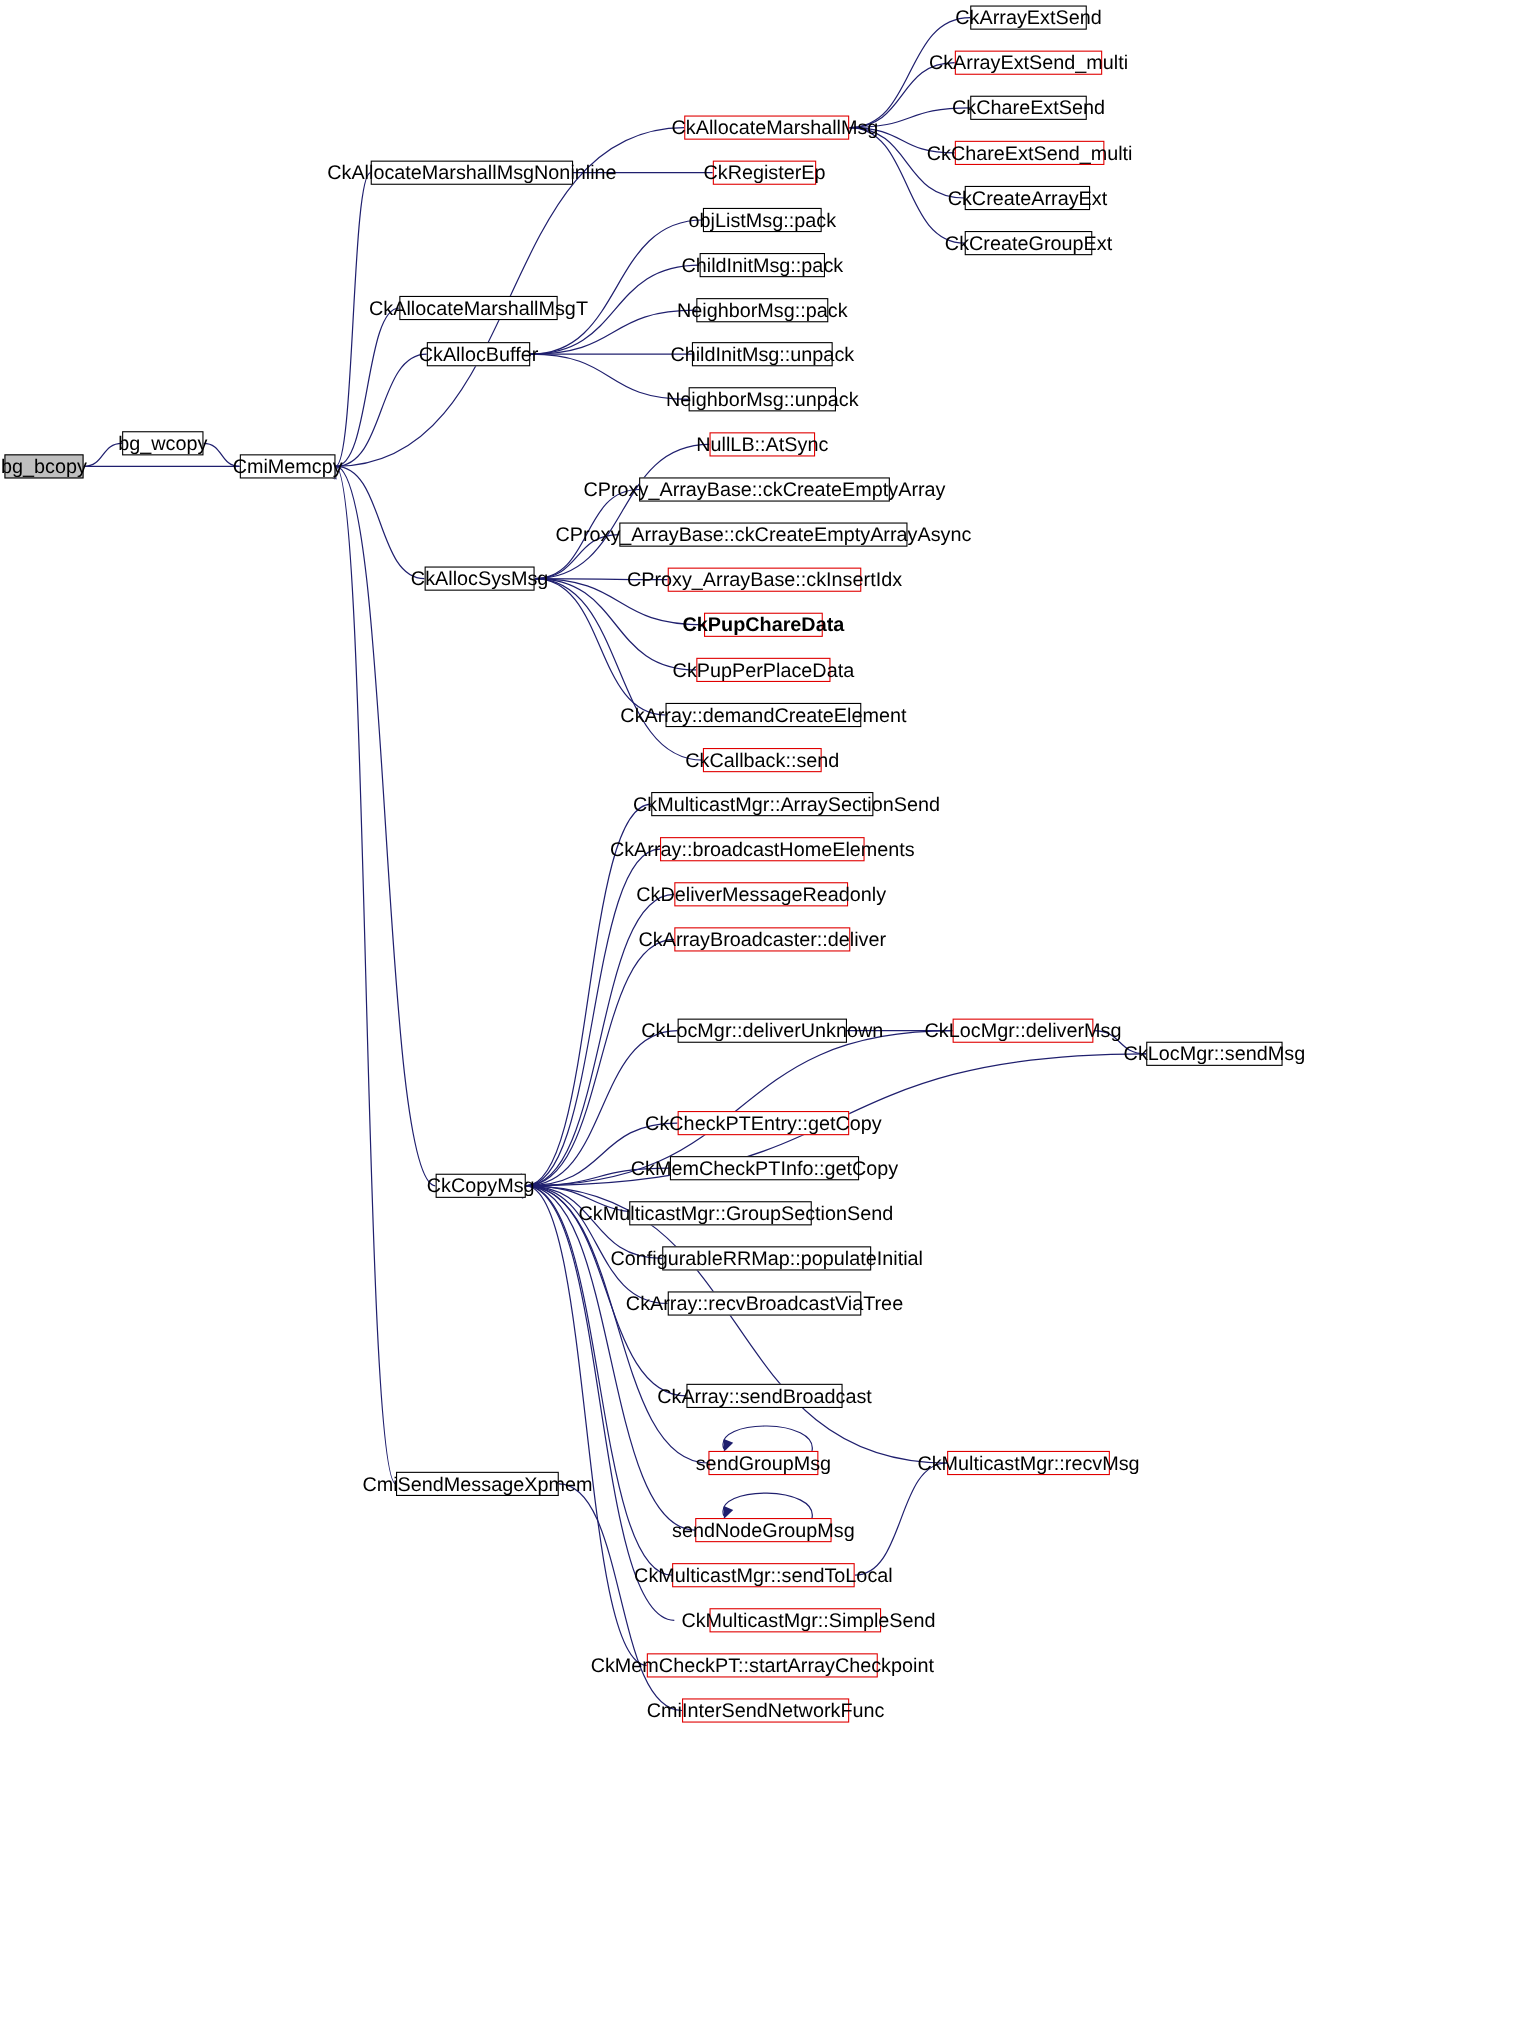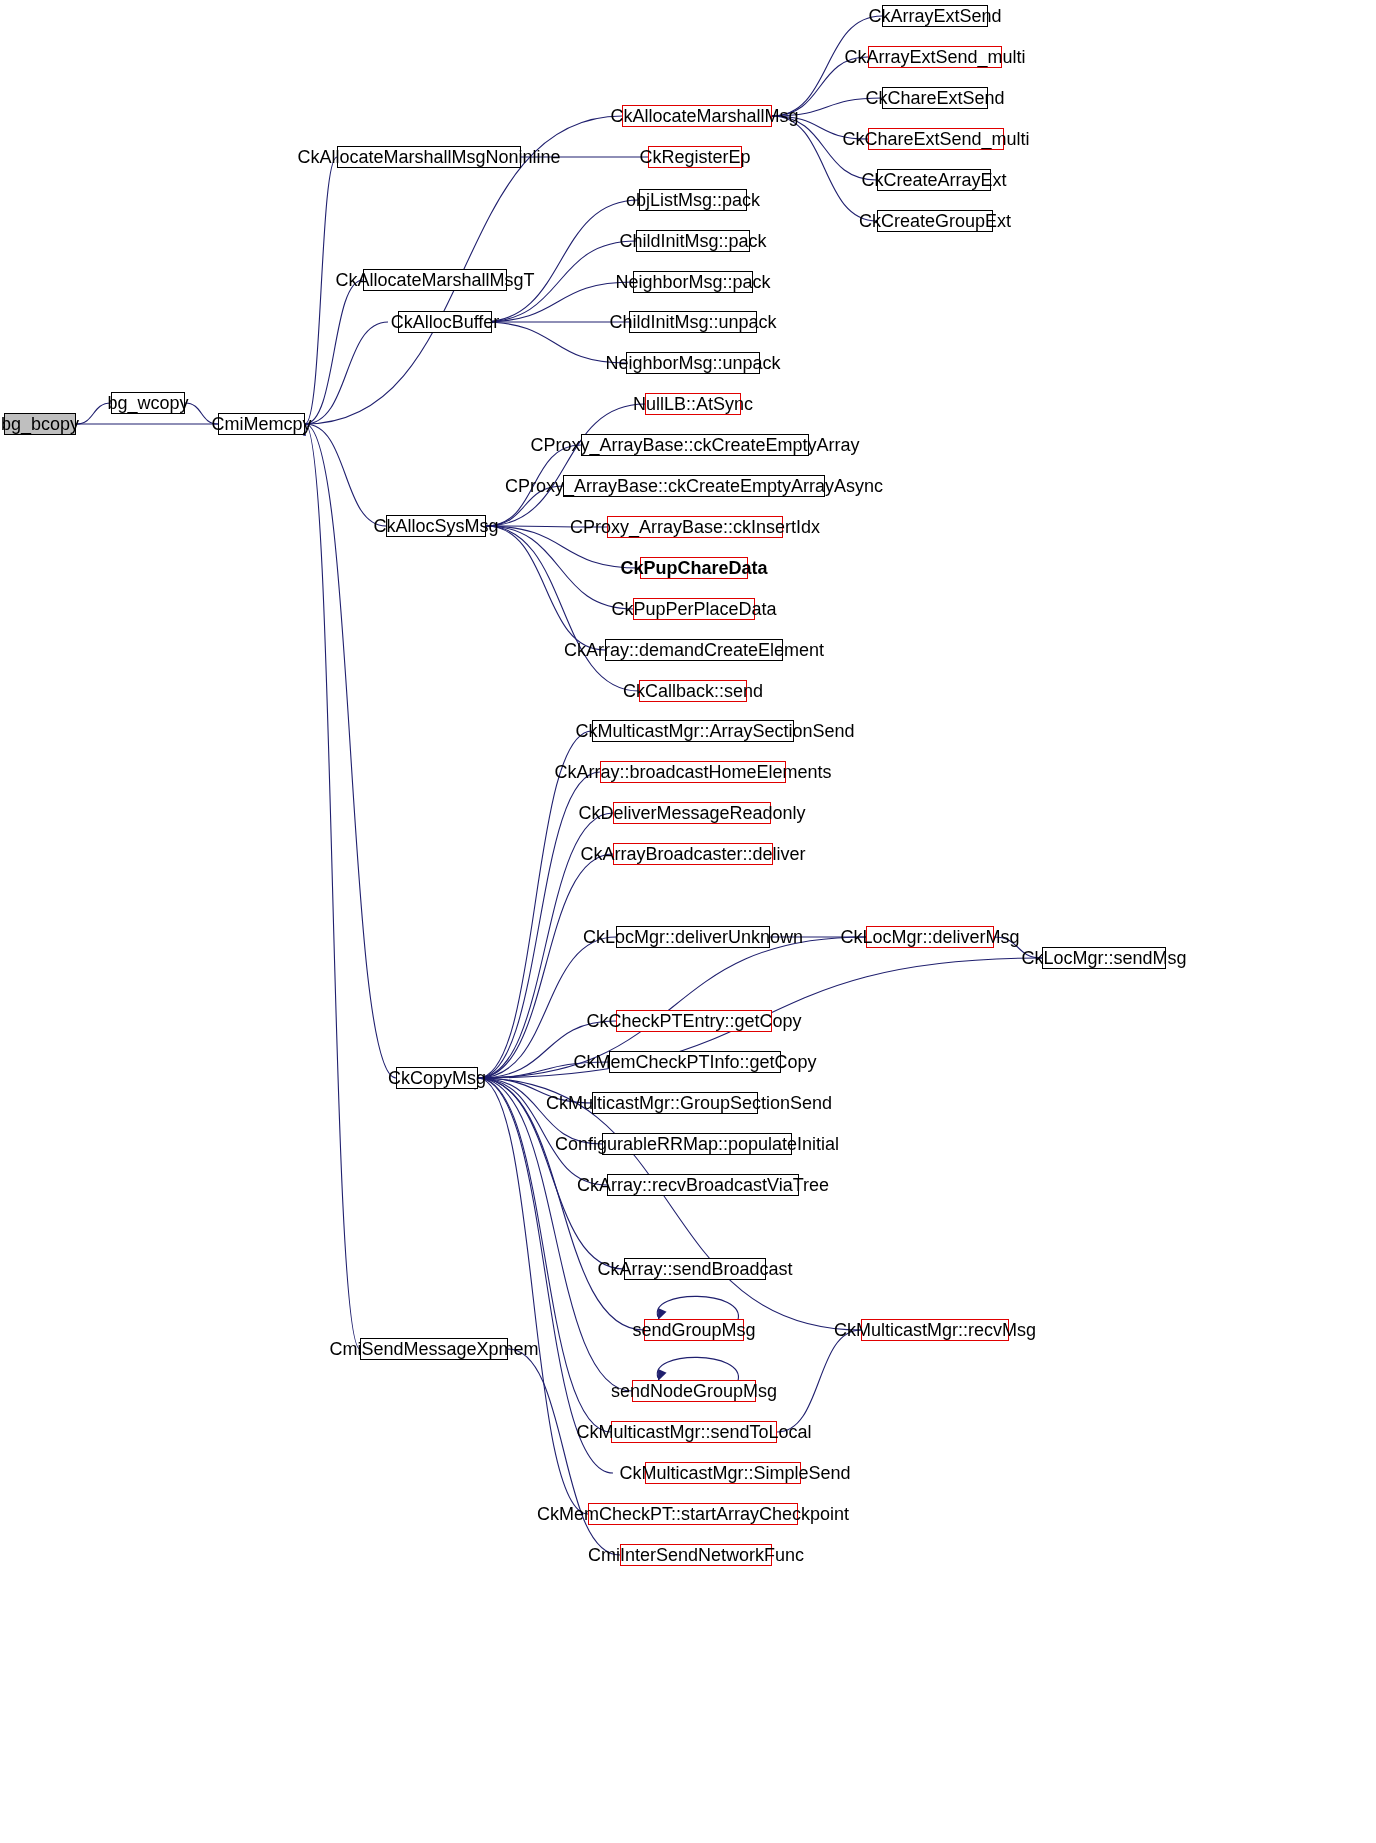--- a/index.html
+++ b/index.html
@@ -180,21 +180,21 @@
       </div>
       <div class="node-box" style="left: 218px; top: 413px; width: 87px; height: 22px;">
         <span class="node-label">CmiMemcpy</span>
       </div>
       <div class="node-box" style="left: 337px; top: 146px; width: 184px; height: 22px;">
         <span class="node-label">CkAllocateMarshallMsgNoninline</span>
       </div>
       <div class="node-box" style="left: 363px; top: 269px; width: 144px; height: 22px;">
         <span class="node-label">CkAllocateMarshallMsgT</span>
       </div>
-      <div class="node-box" style="left: 398px; top: 311px; width: 94px; height: 22px;">
+      <div class="node-box" style="left: 388px; top: 311px; width: 94px; height: 22px;">
         <span class="node-label">CkAllocBuffer</span>
       </div>
       <div class="node-box" style="left: 386px; top: 515px; width: 100px; height: 22px;">
         <span class="node-label">CkAllocSysMsg</span>
       </div>
       <div class="node-box" style="left: 396px; top: 1067px; width: 82px; height: 22px;">
         <span class="node-label">CkCopyMsg</span>
       </div>
       <div class="node-box" style="left: 360px; top: 1338px; width: 148px; height: 22px;">
         <span class="node-label">CmiSendMessageXpmem</span>
@@ -264,27 +264,27 @@
       </div>
       <div class="node-box" style="left: 1042px; top: 947px; width: 124px; height: 22px;">
         <span class="node-label">CkLocMgr::sendMsg</span>
       </div>
       <div class="node-box red" style="left: 616px; top: 1010px; width: 156px; height: 22px;">
         <span class="node-label">CkCheckPTEntry::getCopy</span>
       </div>
       <div class="node-box" style="left: 609px; top: 1051px; width: 172px; height: 22px;">
         <span class="node-label">CkMemCheckPTInfo::getCopy</span>
       </div>
-      <div class="node-box" style="left: 592px; top: 1092px; width: 166px; height: 22px; padding-left: 28px;">
+      <div class="node-box" style="left: 572px; top: 1092px; width: 166px; height: 22px; padding-left: 28px;">
         <span class="node-label">CkMulticastMgr::GroupSectionSend</span>
       </div>
       <div class="node-box" style="left: 602px; top: 1133px; width: 190px; height: 22px;">
         <span class="node-label">ConfigurableRRMap::populateInitial</span>
       </div>
-      <div class="node-box" style="left: 607px; top: 1174px; width: 192px; height: 22px;">
+      <div class="node-box" style="left: 607px; top: 1174px; width: 176px; height: 22px;">
         <span class="node-label">CkArray::recvBroadcastViaTree</span>
       </div>
       <div class="node-box" style="left: 624px; top: 1258px; width: 142px; height: 22px;">
         <span class="node-label">CkArray::sendBroadcast</span>
       </div>
       <div class="node-box red" style="left: 644px; top: 1319px; width: 100px; height: 22px;">
         <span class="node-label">sendGroupMsg</span>
       </div>
       <div class="node-box red" style="left: 861px; top: 1319px; width: 148px; height: 22px;">
         <span class="node-label">CkMulticastMgr::recvMsg</span>

